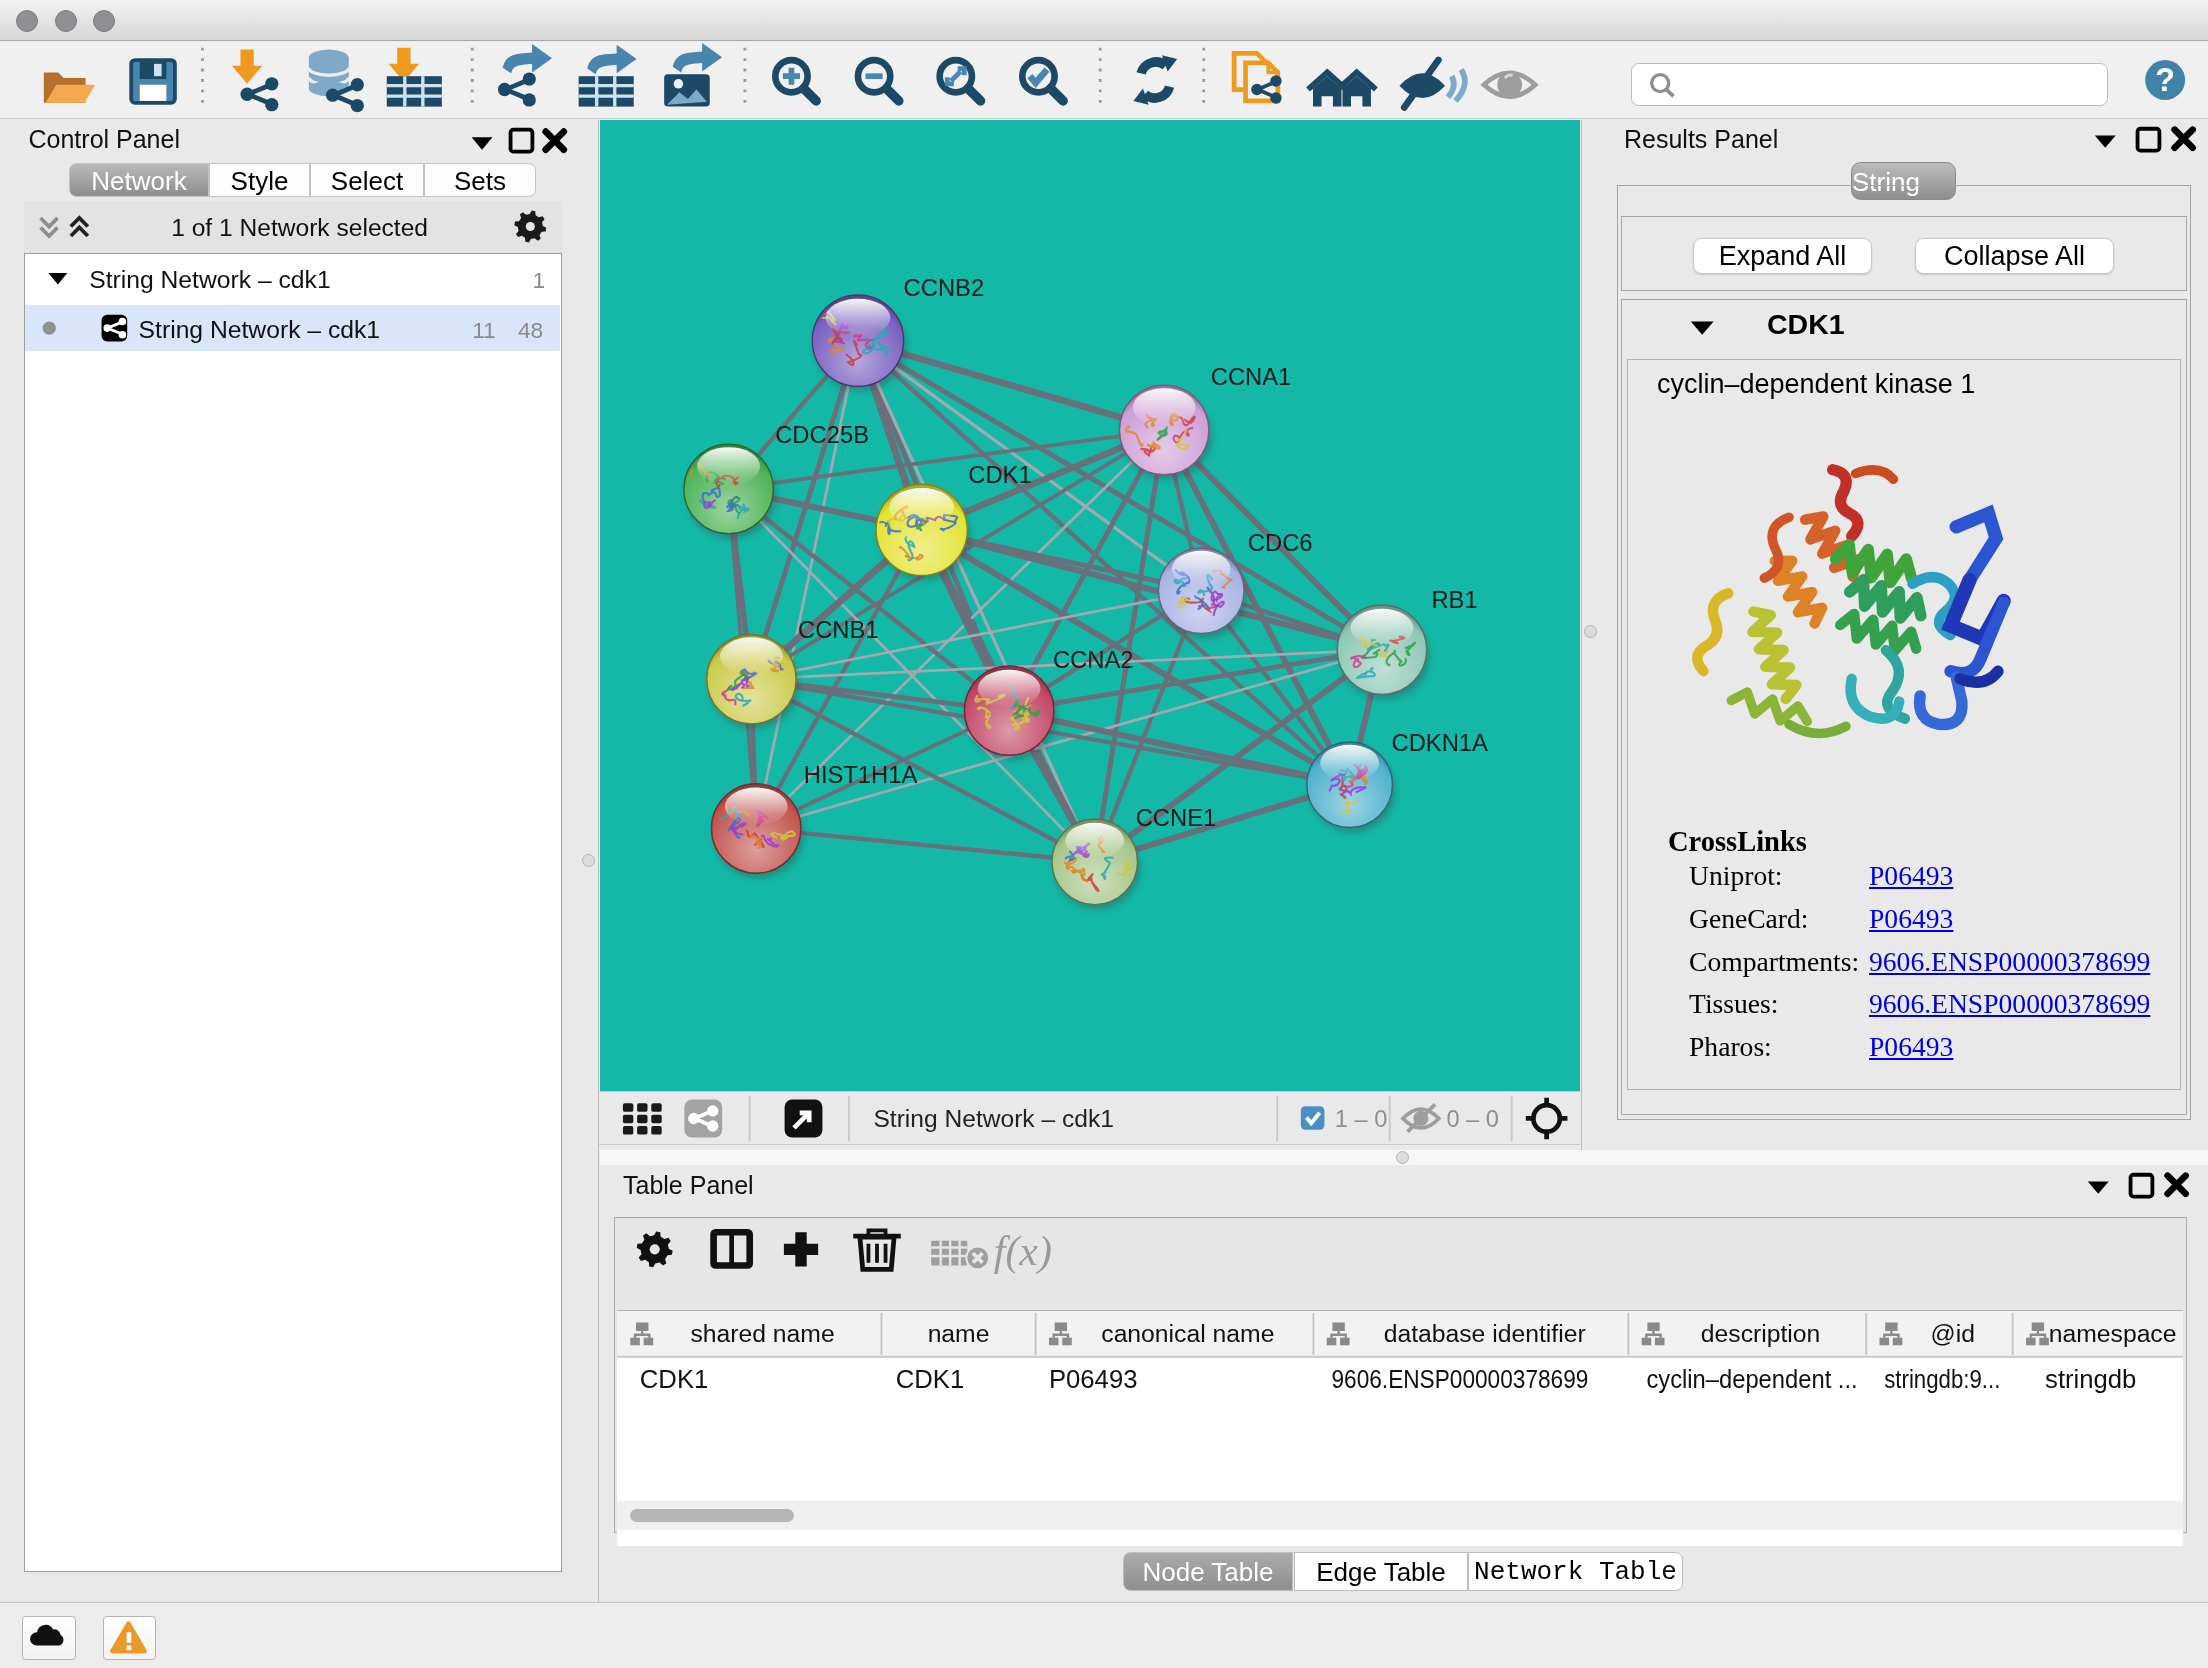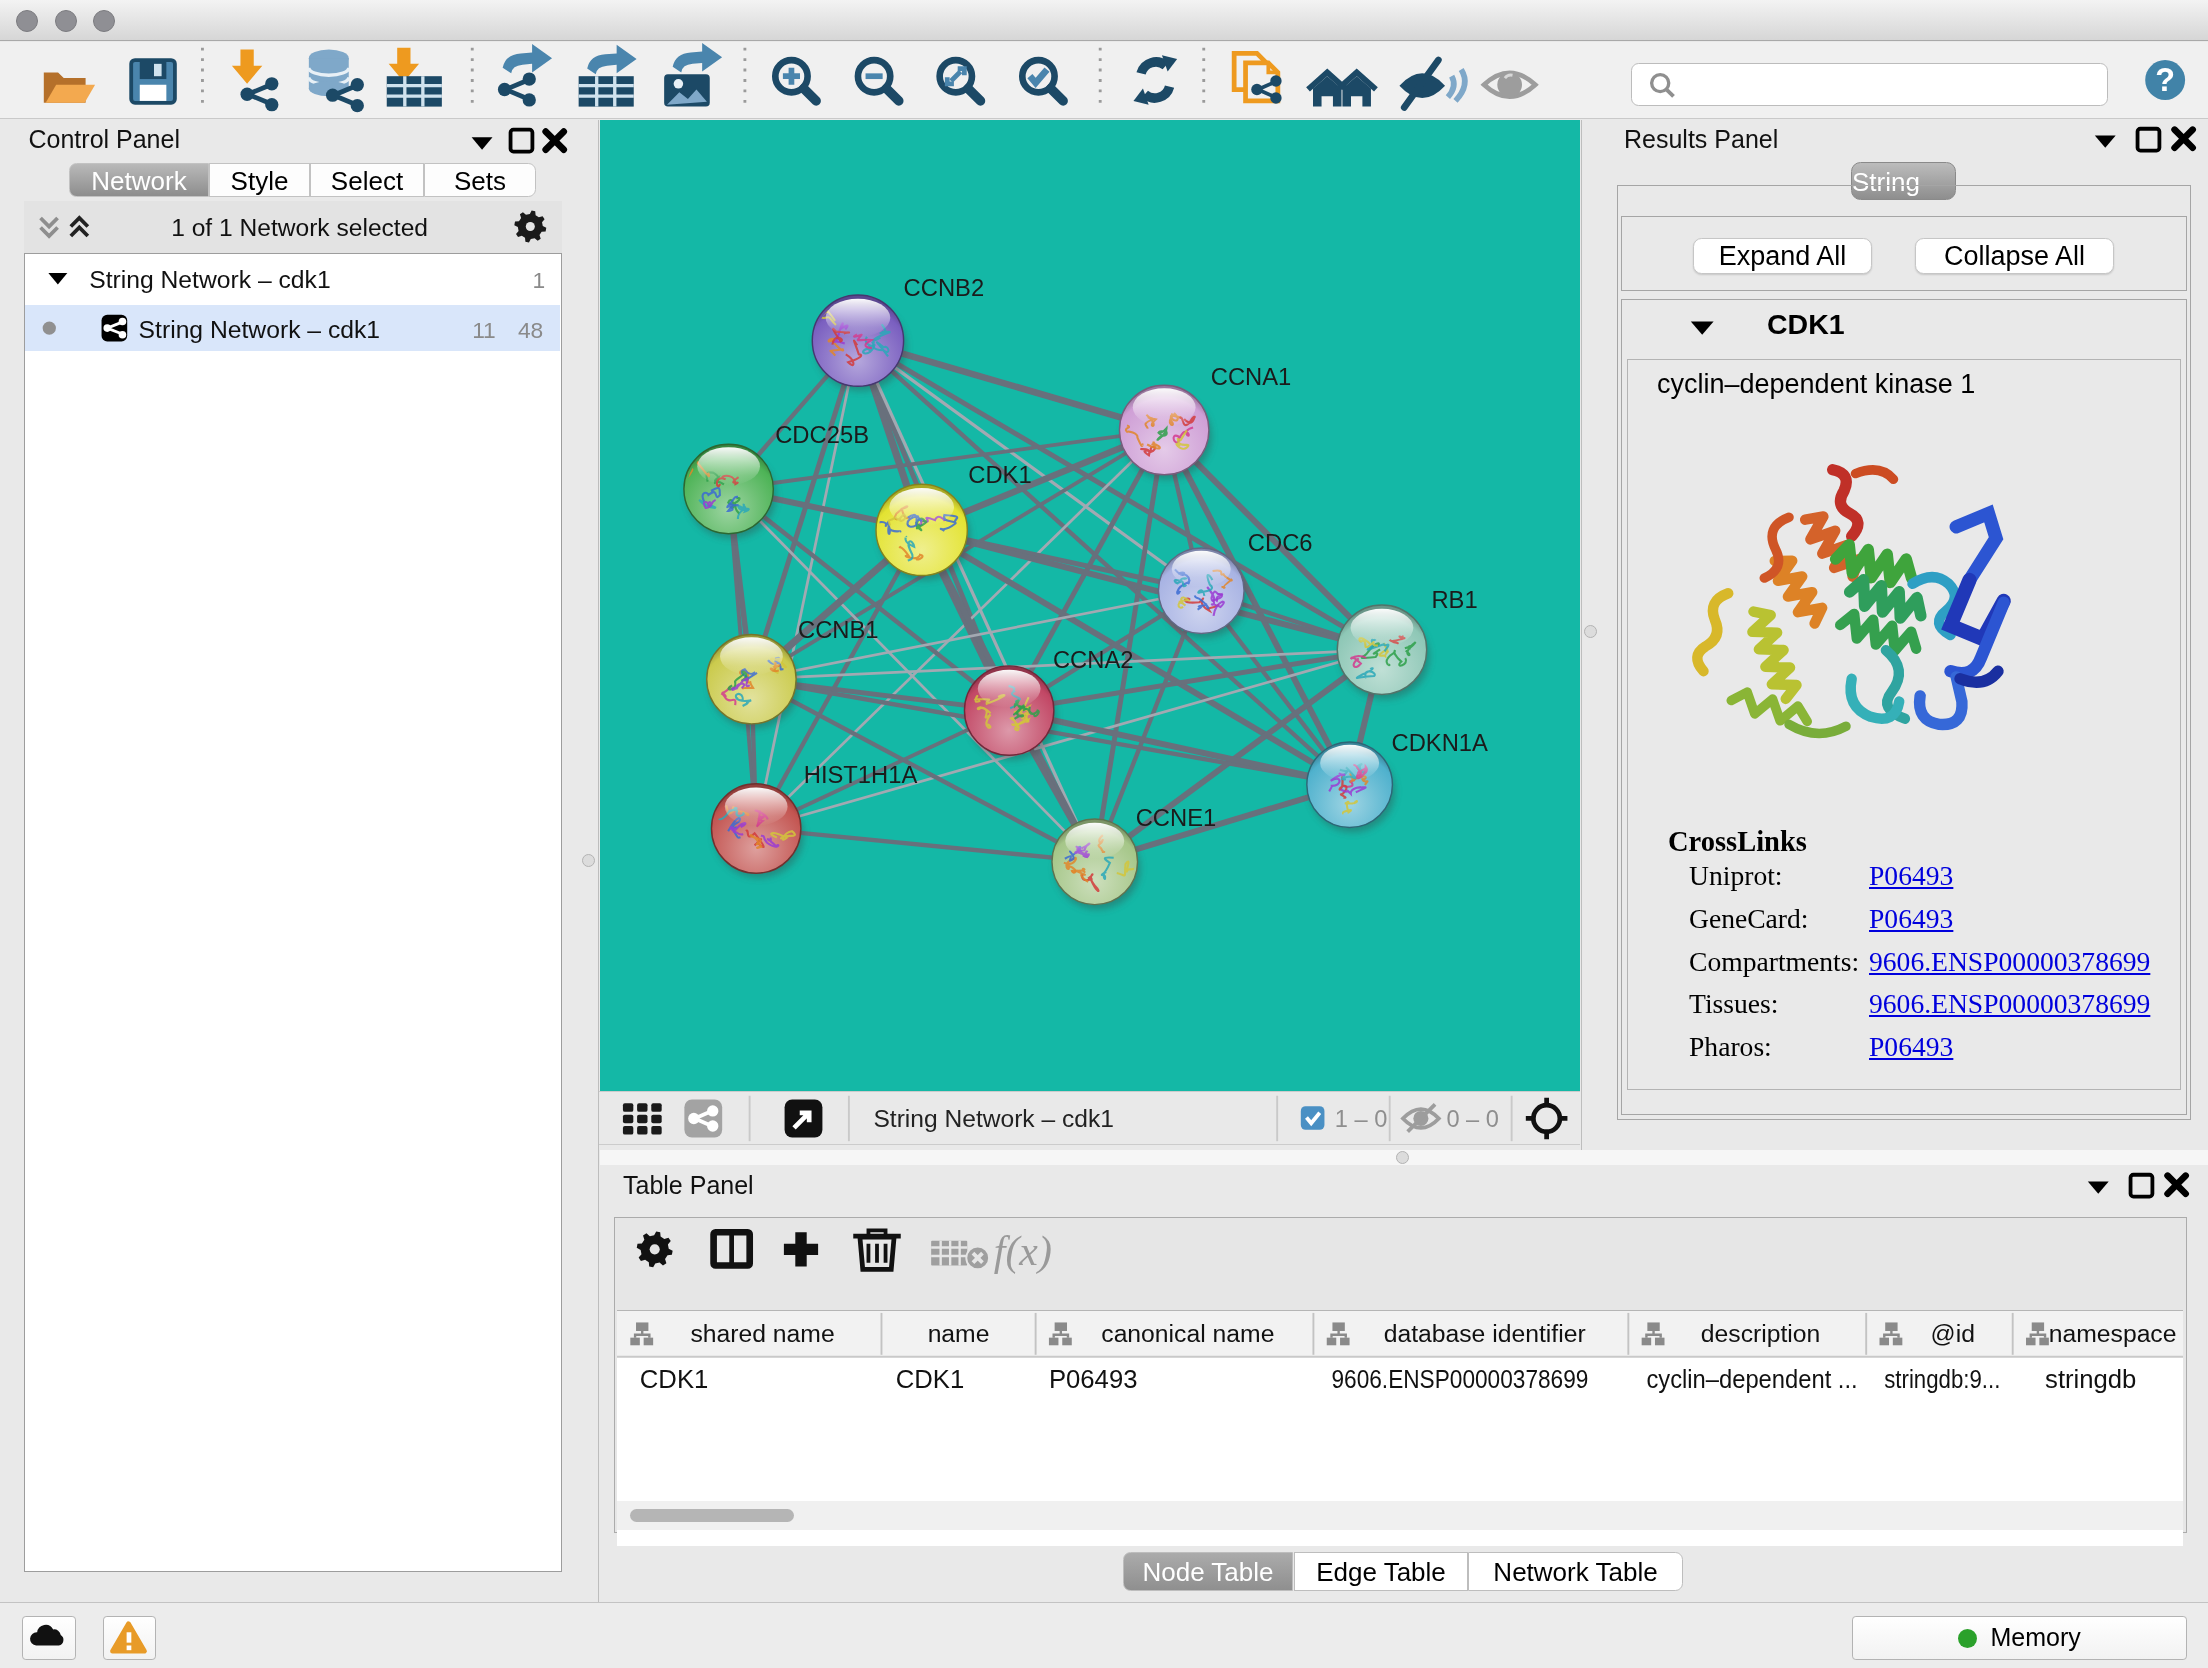--- a/index.html
+++ b/index.html
@@ -792,24 +792,23 @@
         <text x="1332" y="81" font-size="27" fill="#111" textLength="122" lengthAdjust="spacingAndGlyphs">stringdb:9...</text>
         <text x="1501" y="81" font-size="27" fill="#111">stringdb</text>
       </svg>
     </div>
     <div class="abs" style="left:1.9px;top:283px;width:1566px;height:28.5px;background:#f0f0f0;">
       <div class="abs" style="left:13.3px;top:7.6px;width:164px;height:13.3px;background:#b5b5b5;border-radius:6.7px;"></div>
     </div>
   </div>
 <div class="tabbtn" style="left:1123px;width:170px;background:linear-gradient(#ababab,#8f8f8f);color:#fff;border-radius:7.6px 0 0 7.6px;line-height:39px;">Node Table</div>
 <div class="tabbtn" style="left:1294px;width:174px;line-height:39px;">Edge Table</div>
-<div class="tabbtn" style="left:1468px;width:215px;border-radius:0 7.6px 7.6px 0;line-height:39px;">Network Table</div>
+<div class="tabbtn" style="left:1468px;width:215px;border-radius:0 7.6px 7.6px 0;line-height:39px;font-family:Liberation Mono, monospace;">Network Table</div>
 <div class="abs statusbar">
     <div class="sbtn" style="left:22px;width:54px;"><svg width="50" height="40" viewBox="0 0 53 42">
         <path d="M 14 30 a 7 7 0 0 1 1 -14 a 9 9 0 0 1 17 -3 a 7 7 0 0 1 8 6 a 6 6 0 0 1 -2 11 Z" fill="#111"></path>
       </svg></div>
     <div class="sbtn" style="left:103px;width:53px;"><svg width="49" height="40" viewBox="0 0 52 42">
         <path d="M 26 7 L 43 36 H 9 Z" fill="#e89b28" stroke="#e89b28" stroke-width="5" stroke-linejoin="round"></path>
         <rect x="24" y="16" width="5" height="11" fill="#fff"></rect>
         <rect x="24" y="30" width="5" height="5" fill="#fff"></rect>
       </svg></div>
-    <div class="sbtn" style="left:1852px;width:335px;font-size:25px;color:#000;text-align:center;line-height:40px;"><span style="display:inline-block;width:19px;height:19px;border-radius:50%;background:#2ba12b;margin-right:13.3px;vertical-align:-1.9px;"></span>Memory</div>
   </div>
 
 </body></html>

